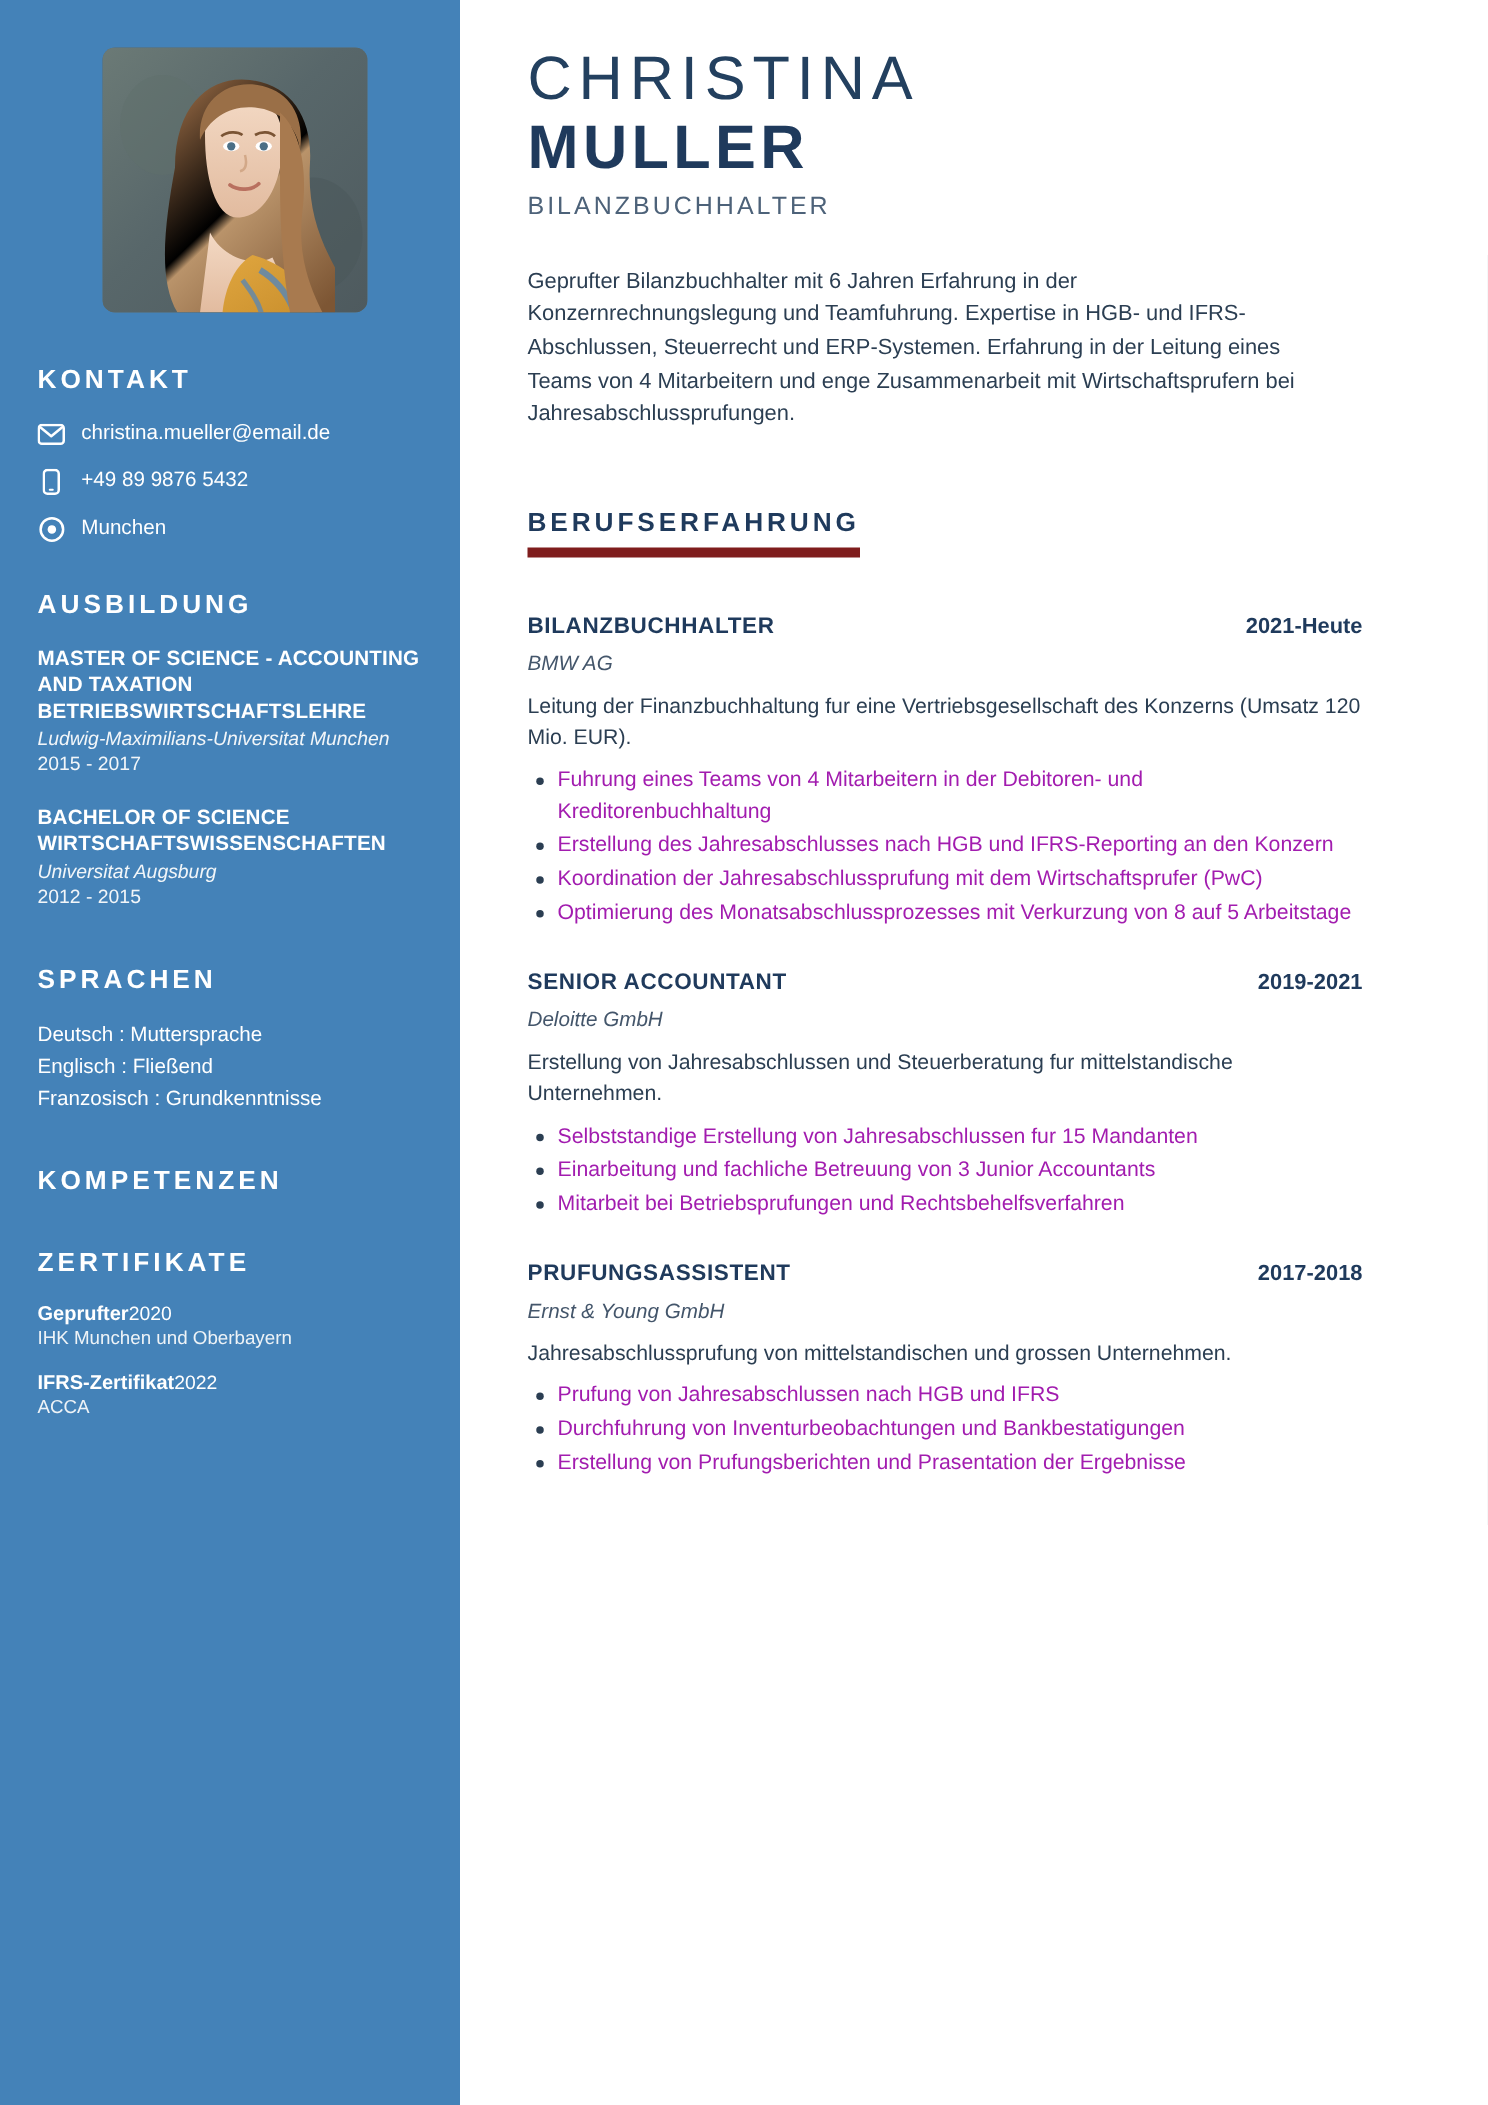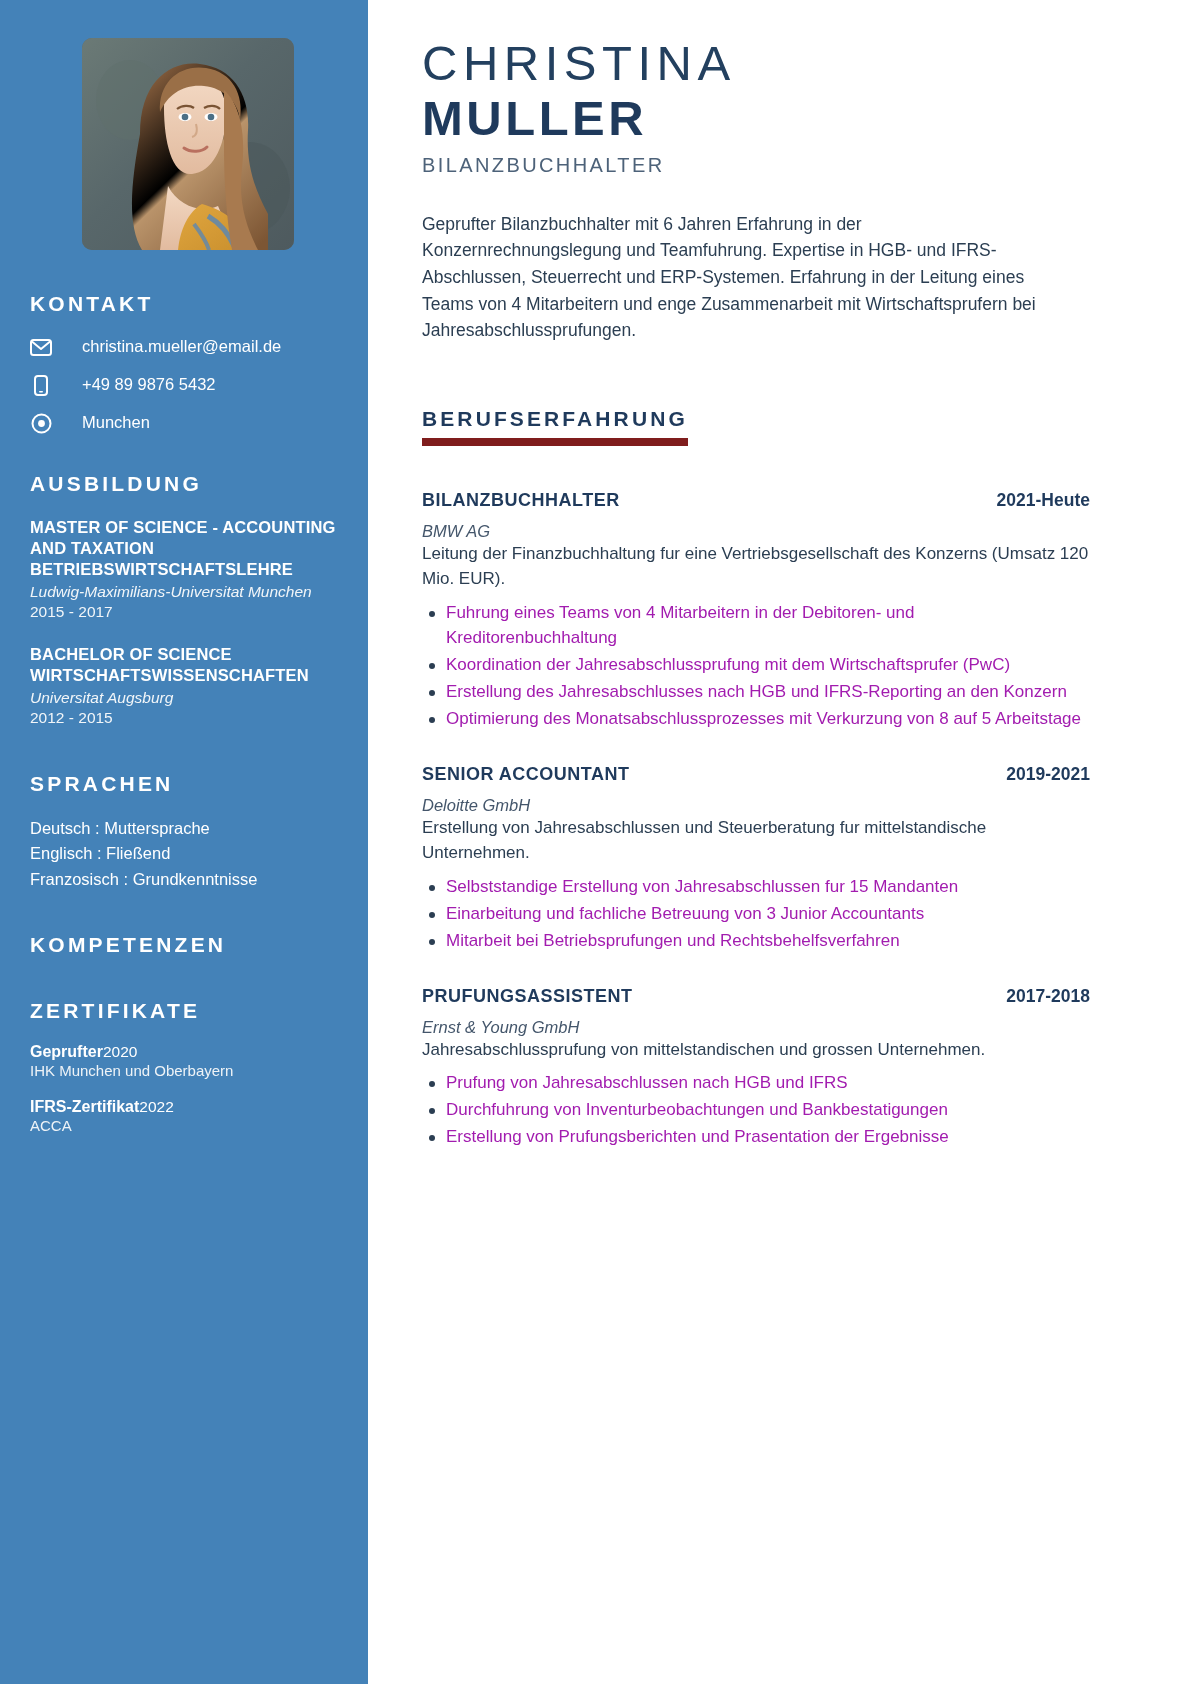--- a/index.html
+++ b/index.html
@@ -62,21 +62,21 @@
     color: #ffffff;
     margin: 0;
     padding: 0;
   }
   .kontakt-h { margin-top: 42px; }
 
   .contact-list { margin-top: 20px; }
   .contact-row {
     display: flex;
     align-items: center;
-    gap: 30px;
+    gap: 13px;
     margin-bottom: 16px;
   }
   .contact-icon {
     width: 22px;
     height: 22px;
     flex: 0 0 22px;
     display: flex;
     align-items: center;
     justify-content: center;
   }
@@ -218,20 +218,21 @@
   .exp-company {
     font-size: 16.5px;
     font-style: italic;
     color: #44566b;
     margin-top: 11px;
   }
   .exp-desc {
     font-size: 17px;
     line-height: 1.5;
     color: #2b3e52;
+    margin-top: 11px;
   }
   .exp-bullets {
     list-style: none;
     margin: 9px 0 0 0;
     padding: 0;
   }
   .exp-bullets li {
     position: relative;
     padding-left: 24px;
     font-size: 17px;
@@ -402,22 +403,22 @@
 
       <div class="exp-item">
         <div class="exp-head">
           <span class="exp-role">BILANZBUCHHALTER</span>
           <span class="exp-dates">2021-Heute</span>
         </div>
         <div class="exp-company">BMW AG</div>
         <div class="exp-desc">Leitung der Finanzbuchhaltung fur eine Vertriebsgesellschaft des Konzerns (Umsatz 120 Mio. EUR).</div>
         <ul class="exp-bullets">
           <li>Fuhrung eines Teams von 4 Mitarbeitern in der Debitoren- und Kreditorenbuchhaltung</li>
+          <li>Erstellung des Jahresabschlusses nach HGB und IFRS-Reporting an den Konzern</li>
           <li>Koordination der Jahresabschlussprufung mit dem Wirtschaftsprufer (PwC)</li>
-          <li>Erstellung des Jahresabschlusses nach HGB und IFRS-Reporting an den Konzern</li>
           <li>Optimierung des Monatsabschlussprozesses mit Verkurzung von 8 auf 5 Arbeitstage</li>
         </ul>
       </div>
 
       <div class="exp-item">
         <div class="exp-head">
           <span class="exp-role">SENIOR ACCOUNTANT</span>
           <span class="exp-dates">2019-2021</span>
         </div>
         <div class="exp-company">Deloitte GmbH</div>

